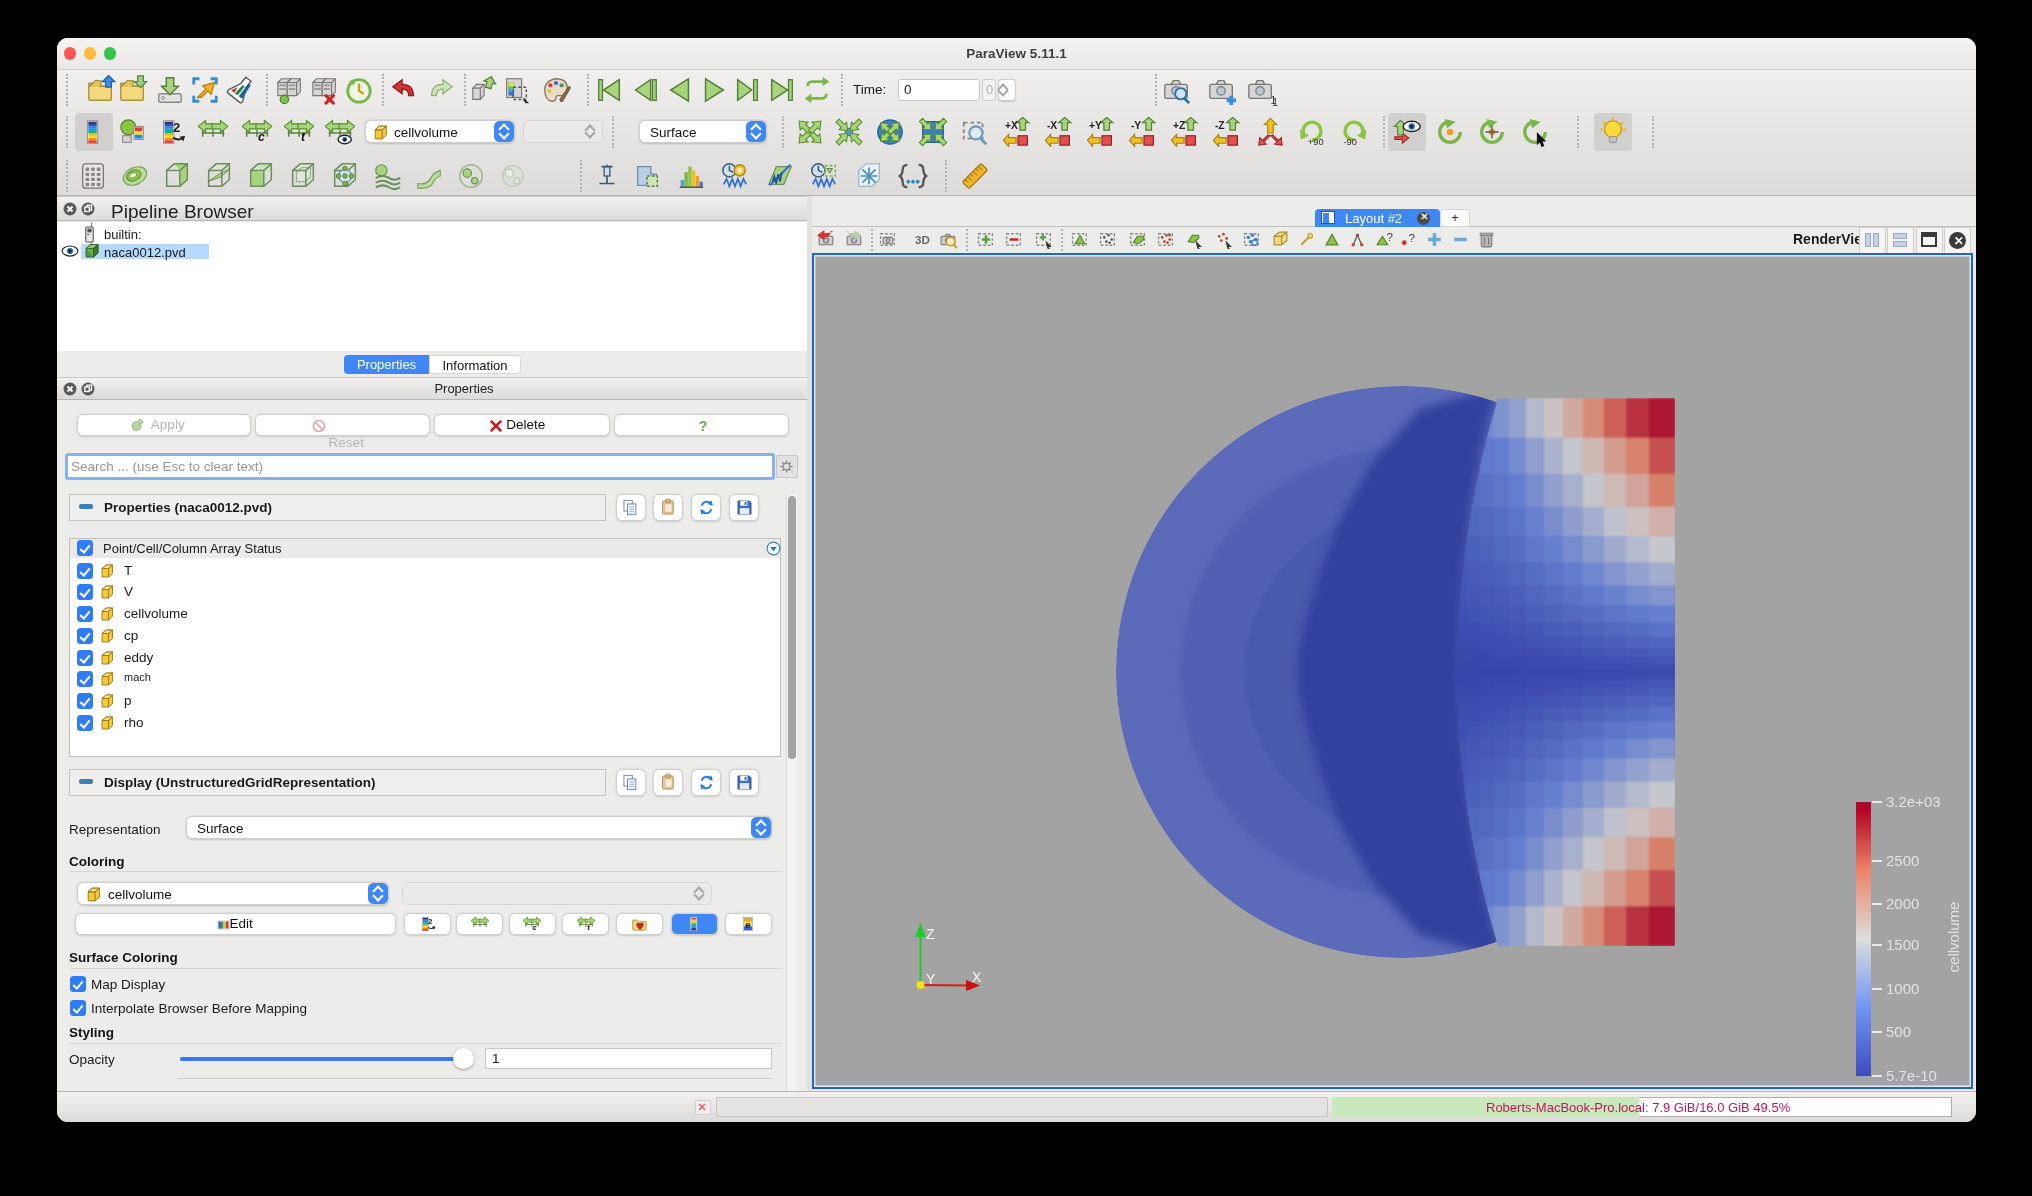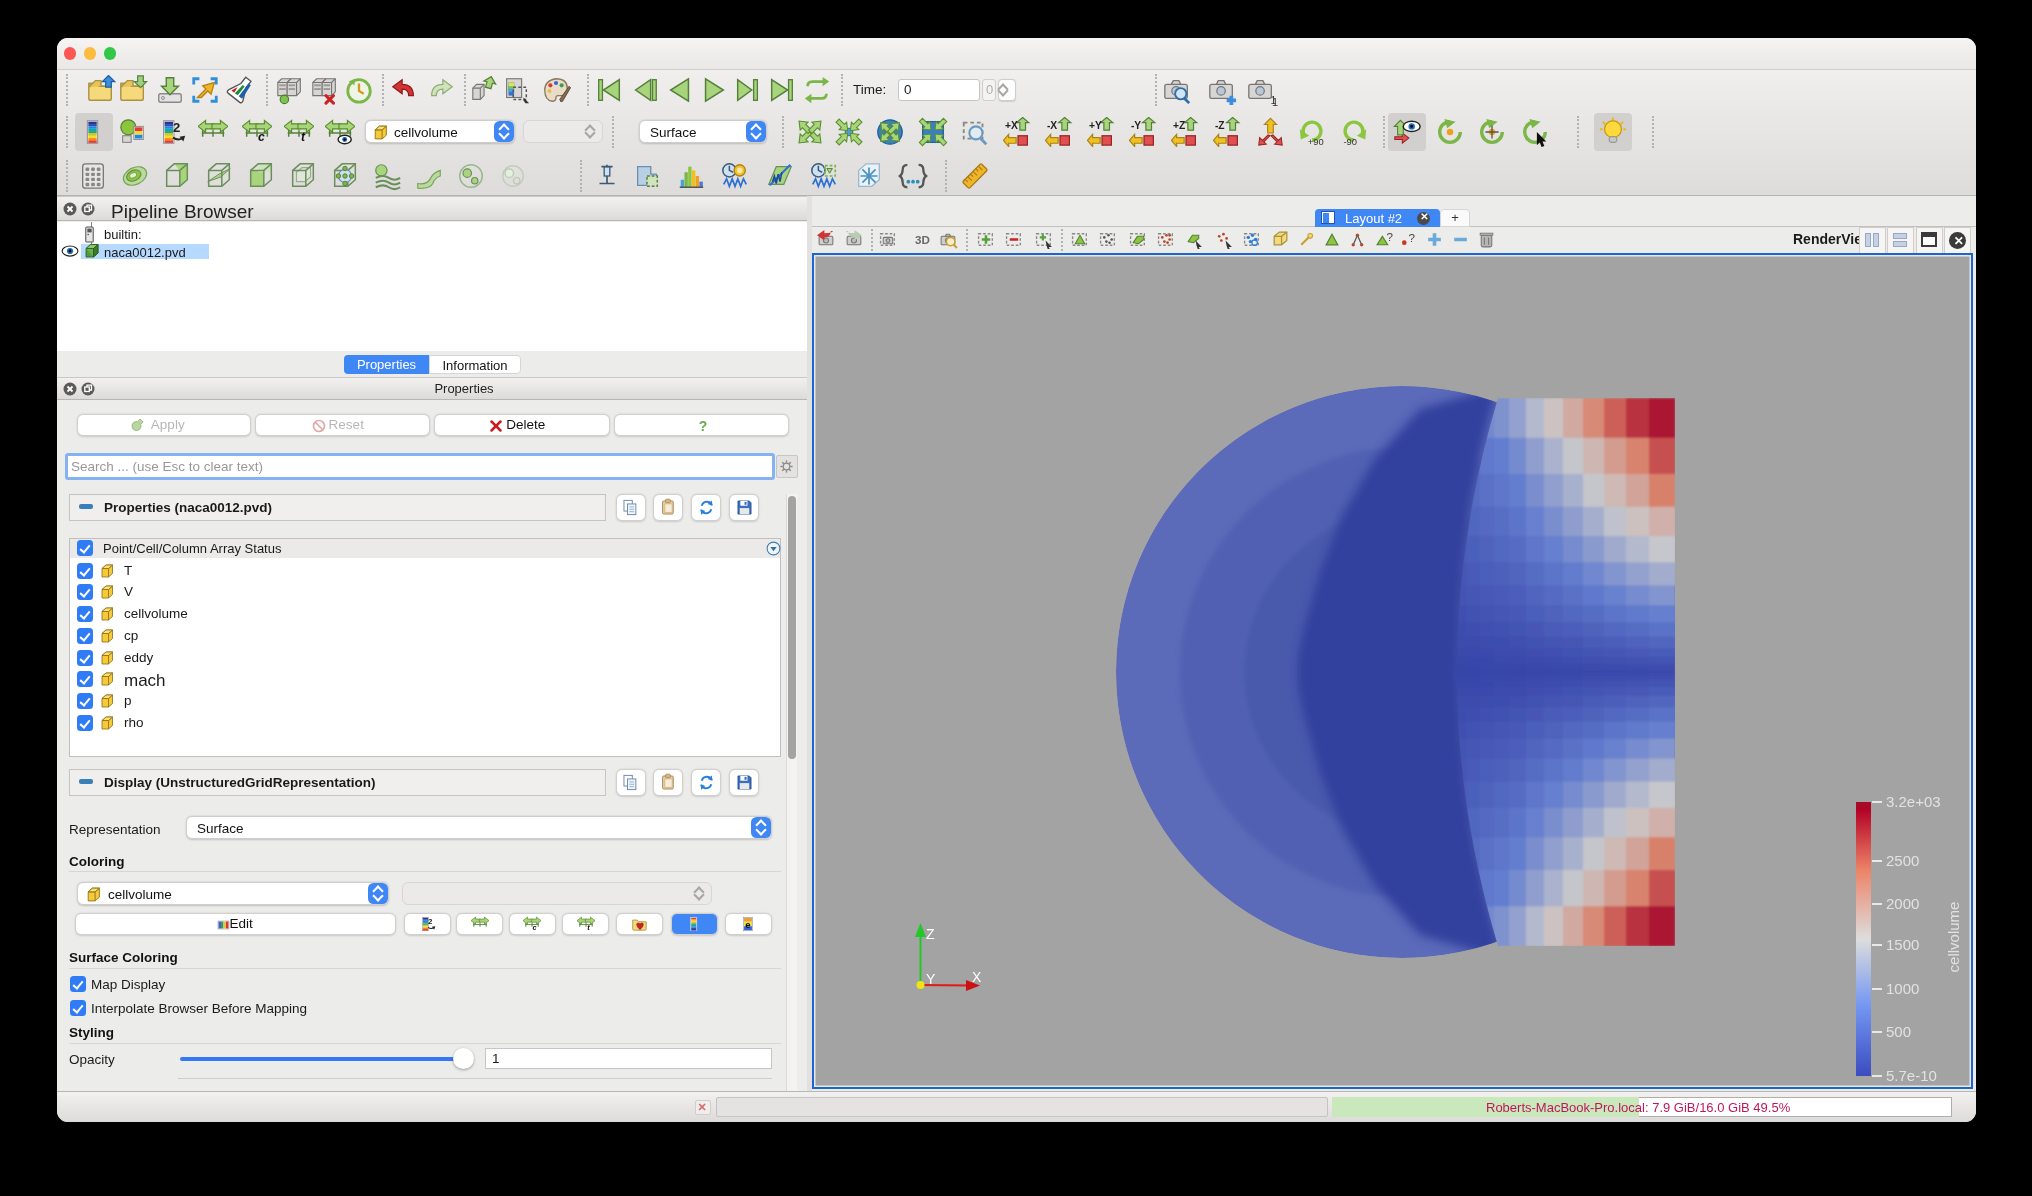--- a/index.html
+++ b/index.html
@@ -29,20 +29,21 @@
 .seclab{position:absolute;font-weight:bold;font-size:13.5px;color:#111}
 .hdrbox{position:absolute;border:1px solid #c6c4c3;background:#f0efee}
 .sqbtn{position:absolute;background:#fff;border:0.5px solid #d2d0cf;border-radius:6px;
 box-shadow:0 0.5px 2px rgba(0,0,0,0.15)}
 </style></head><body>
 <div class="win">
     <div class="abs" style="left:0;top:0;width:1919px;height:32px;background:linear-gradient(#f5f4f3,#e9e8e7);border-bottom:1px solid #d0cecc"></div>
     <div class="abs" style="left:6.5px;top:9px;width:12.5px;height:12.5px;border-radius:50%;background:#fc5753"></div>
     <div class="abs" style="left:26.5px;top:9px;width:12.5px;height:12.5px;border-radius:50%;background:#fdbc40"></div>
     <div class="abs" style="left:46.5px;top:9px;width:12.5px;height:12.5px;border-radius:50%;background:#33c748"></div>
+    <div class="abs" style="left:0;top:8px;width:1919px;text-align:center;font-weight:bold;font-size:13.5px;color:#3e3e3e">ParaView 5.11.1</div>
     <div class="abs" style="left:0;top:32px;width:1919px;height:126px;background:linear-gradient(#f0efee,#dddcda);border-bottom:1px solid #b6b4b2"></div>
     <svg class="abs" style="left:29px;top:37px" width="30" height="30" viewBox="0 0 32 32">
       <path d="M3,9 L3,25 Q3,27 5,27 L25,27 Q27,27 27,25 L27,12 L14,12 L11,9 Z" fill="#f5d97a" stroke="#a89344" stroke-width="1.5"></path>
       <path d="M3,9 L11,9 L14,12 L27,12" fill="none" stroke="#a89344" stroke-width="1.5"></path>
       <path d="M3,13 L10,6 L16,6 L16,12" fill="#e8c35c" stroke="#a89344" stroke-width="1.5"></path>
       <path d="M21,13 L21,7 L17.5,7 L24,0.5 L30.5,7 L27,7 L27,13 Z" fill="#3b8de0" stroke="#1f5f9e" stroke-width="1.3"></path>
     </svg>
     <svg class="abs" style="left:61px;top:37px" width="30" height="30" viewBox="0 0 32 32">
       <path d="M3,9 L3,25 Q3,27 5,27 L25,27 Q27,27 27,25 L27,12 L14,12 L11,9 Z" fill="#f5d97a" stroke="#a89344" stroke-width="1.5"></path>
       <path d="M3,9 L11,9 L14,12 L27,12" fill="none" stroke="#a89344" stroke-width="1.5"></path>
@@ -710,21 +711,21 @@
       <circle cx="25" cy="7" r="6.5" fill="#5a5a5a"></circle>
       <rect x="21.8" y="5" width="4.5" height="4.5" fill="none" stroke="#fff" stroke-width="1.3"></rect>
       <path d="M24,5 L24,3.2 L28.5,3.2 L28.5,8 L26.5,8" fill="none" stroke="#fff" stroke-width="1.3"></path>
     </svg>
     <div class="abs" style="left:32px;top:343px;width:750px;text-align:center;font-size:13px;color:#222">Properties</div>
     <div class="abs" style="left:0;top:362px;width:750px;height:691px;background:#ececeb"></div>
     <div class="btn dis" style="left:20px;top:376px;width:174px;height:22px;padding-top:2.0px"><svg class="abs" style="left:52px;top:3.0px" width="16" height="16" viewBox="0 0 32 32">
         <circle cx="13" cy="16" r="9" fill="#b8d8a0" stroke="#88a870" stroke-width="1.5"></circle>
         <path d="M16,6 L20,2 L26,8 L22,12" fill="#b8d8a0" stroke="#88a870" stroke-width="1.5"></path>
       </svg>&nbsp;&nbsp;Apply</div>
-    <div class="btn dis" style="left:198px;top:376px;width:175px;height:22px;padding-top:2.0px"><svg class="abs" style="left:55px;top:3.0px" width="16" height="16" viewBox="0 0 32 32">
+    <div class="btn dis" style="left:198px;top:376px;width:175px;height:22px;padding-top:20px"><svg class="abs" style="left:55px;top:3.0px" width="16" height="16" viewBox="0 0 32 32">
         <circle cx="16" cy="16" r="11" fill="none" stroke="#e0a8a8" stroke-width="3.4"></circle>
         <line x1="8" y1="8" x2="24" y2="24" stroke="#e0a8a8" stroke-width="3.4"></line>
       </svg>&nbsp;&nbsp;Reset</div>
     <div class="btn" style="left:377px;top:376px;width:176px;height:22px;padding-top:2.0px"><svg class="abs" style="left:53px;top:3.0px" width="16" height="16" viewBox="0 0 32 32">
         <g stroke="#c81e1e" stroke-width="5" stroke-linecap="round">
           <line x1="7" y1="7" x2="25" y2="25"></line>
           <line x1="25" y1="7" x2="7" y2="25"></line>
         </g>
       </svg>&nbsp;&nbsp;Delete</div>
     <div class="btn" style="left:557px;top:376px;width:175px;height:22px;padding-top:2.0px">
@@ -823,21 +824,21 @@
       <path d="M6,11 L19,11 L27,4 M19,11 L19,28" fill="none" stroke="#8a6d10" stroke-width="1.6"></path>
       <path d="M6,11 L14,4 L27,4 L19,11 Z" fill="#fadf7a" stroke="#8a6d10" stroke-width="1.6"></path>
     </svg>
     <div class="abs" style="left:67px;top:612px;font-size:13.5px">eddy</div>
     <div class="ck" style="left:20px;top:633px"></div>
     <svg class="abs" style="left:42px;top:633px" width="16" height="16" viewBox="0 0 32 32">
       <path d="M6,11 L14,4 L27,4 L27,21 L19,28 L6,28 Z" fill="#f5c93a" stroke="#8a6d10" stroke-width="1.6"></path>
       <path d="M6,11 L19,11 L27,4 M19,11 L19,28" fill="none" stroke="#8a6d10" stroke-width="1.6"></path>
       <path d="M6,11 L14,4 L27,4 L19,11 Z" fill="#fadf7a" stroke="#8a6d10" stroke-width="1.6"></path>
     </svg>
-    <div class="abs" style="left:67px;top:633px;font-size:17px">mach</div>
+    <div class="abs" style="left:67px;top:633px;font-size:11px">mach</div>
     <div class="ck" style="left:20px;top:655px"></div>
     <svg class="abs" style="left:42px;top:655px" width="16" height="16" viewBox="0 0 32 32">
       <path d="M6,11 L14,4 L27,4 L27,21 L19,28 L6,28 Z" fill="#f5c93a" stroke="#8a6d10" stroke-width="1.6"></path>
       <path d="M6,11 L19,11 L27,4 M19,11 L19,28" fill="none" stroke="#8a6d10" stroke-width="1.6"></path>
       <path d="M6,11 L14,4 L27,4 L19,11 Z" fill="#fadf7a" stroke="#8a6d10" stroke-width="1.6"></path>
     </svg>
     <div class="abs" style="left:67px;top:655px;font-size:13.5px">p</div>
     <div class="ck" style="left:20px;top:677px"></div>
     <svg class="abs" style="left:42px;top:677px" width="16" height="16" viewBox="0 0 32 32">
       <path d="M6,11 L14,4 L27,4 L27,21 L19,28 L6,28 Z" fill="#f5c93a" stroke="#8a6d10" stroke-width="1.6"></path>

